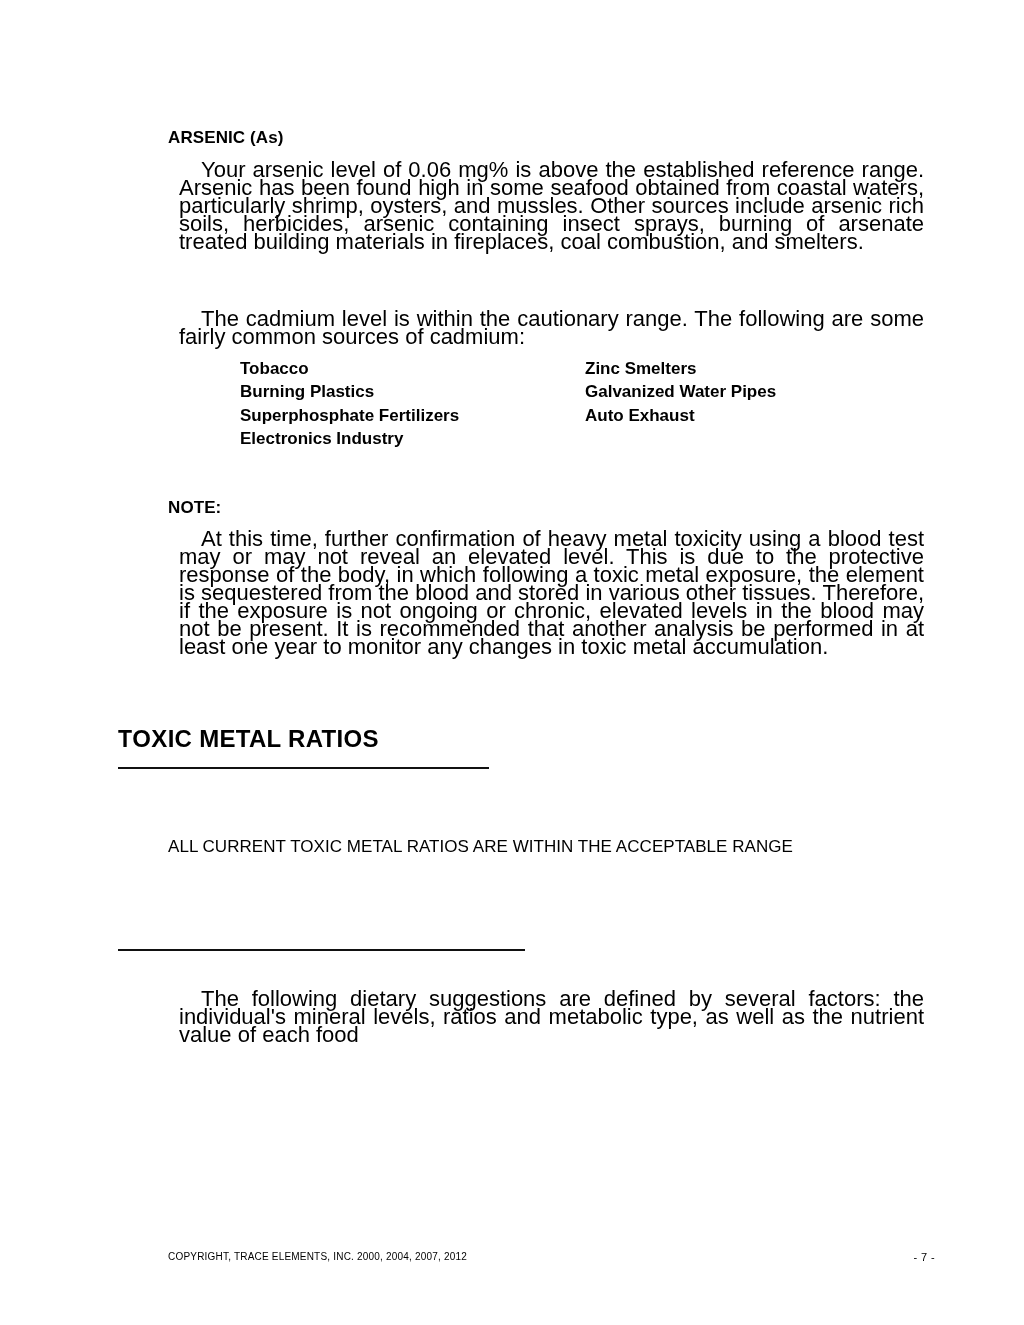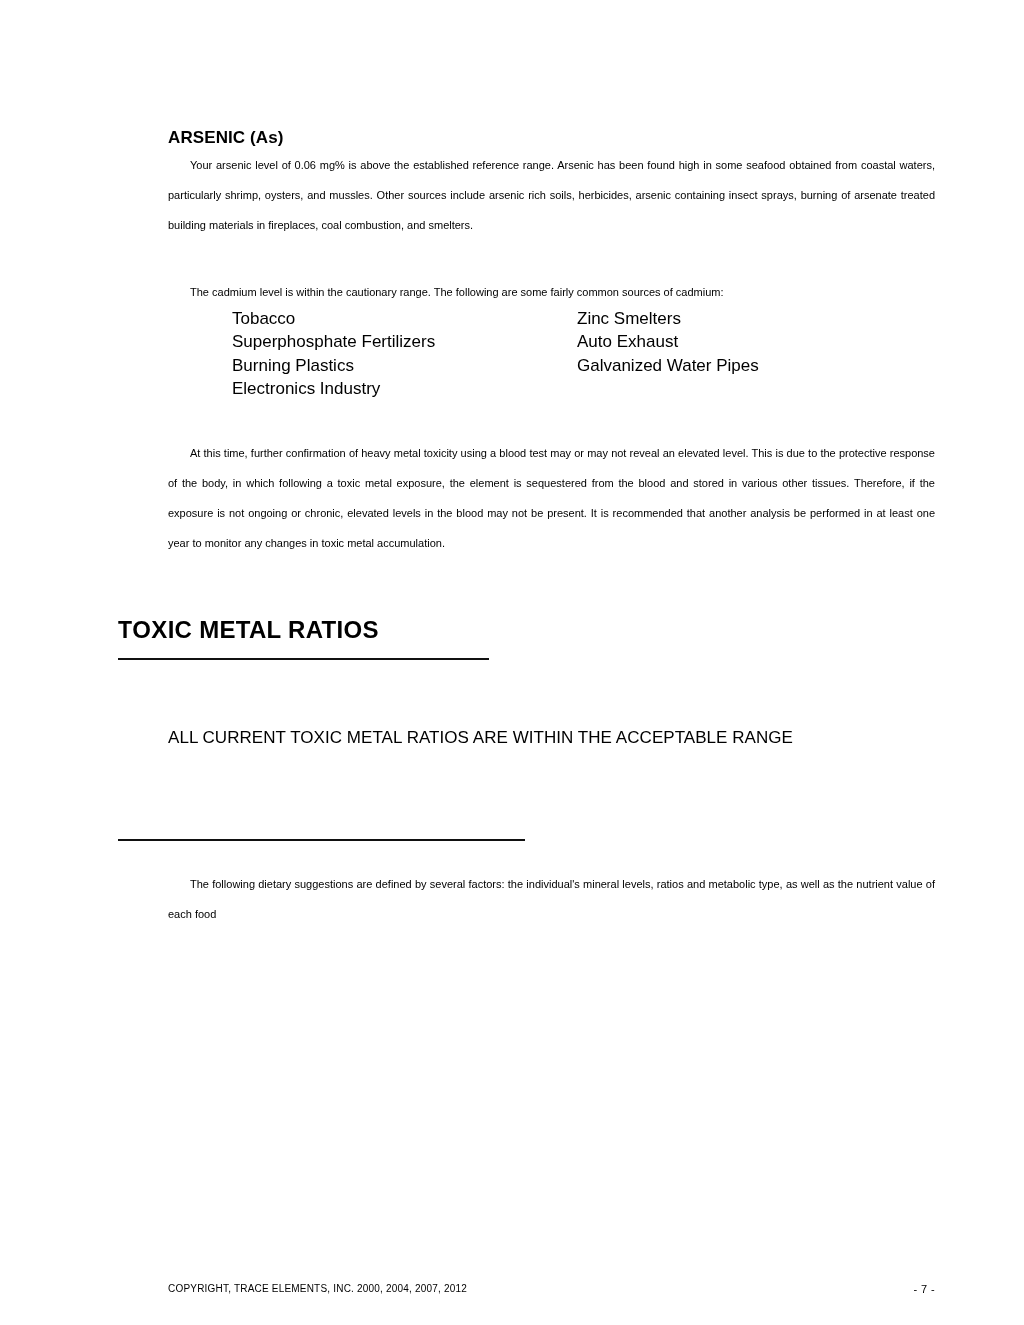--- a/index.html
+++ b/index.html
@@ -28,37 +28,38 @@
     width: 767px;
   }
   .section-title {
     font-size: 17px;
     font-weight: bold;
     line-height: 23.5px;
     margin: 0 0 0 0;
     letter-spacing: 0.1px;
   }
   p.body-text {
-    font-size: 11px;
-    line-height: 30px;
+    font-size: 22px;
+    line-height: 18px;
     text-align: justify;
     text-justify: inter-word;
-    margin: 0;
+    margin: 11px;
     hyphens: none;
   }
   p.body-text.indent {
     text-indent: 22px;
   }
   .spacer-md { height: 37px; }
 
   
   .source-list {
-    margin: 0;
+    margin: 8px;
     padding: 0;
     list-style: none;
+    font-weight: bold;
   }
   .source-row {
     display: flex;
     font-size: 17px;
     line-height: 23.5px;
   }
   .source-row .col-left {
     width: 409px;
     padding-left: 64px;
     box-sizing: border-box;
@@ -108,21 +109,20 @@
     position: absolute;
     left: 168px;
     top: 1250px;
     width: 767px;
     display: flex;
     justify-content: space-between;
     align-items: center;
     font-size: 10px;
     line-height: 14px;
     letter-spacing: 0.2px;
-    margin-top: 32px;
   }
   .footer .page-num {
     font-size: 11px;
     letter-spacing: 0.4px;
   }
 
   
   .heading-offset {
     margin-left: -50px;
   }
@@ -143,37 +143,38 @@
 
     <div>
       <p class="body-text indent">The cadmium level is within the cautionary range.  The following are some fairly common sources of cadmium:</p>
 
       <ul class="source-list">
         <li class="source-row">
           <span class="col-left">Tobacco</span>
           <span class="col-right">Zinc Smelters</span>
         </li>
         <li class="source-row">
+          <span class="col-left">Burning Plastics</span>
+          <span class="col-right">Galvanized Water Pipes</span>
+        </li>
+        <li class="source-row">
           <span class="col-left">Superphosphate Fertilizers</span>
           <span class="col-right">Auto Exhaust</span>
         </li>
         <li class="source-row">
-          <span class="col-left">Burning Plastics</span>
-          <span class="col-right">Galvanized Water Pipes</span>
-        </li>
-        <li class="source-row">
           <span class="col-left">Electronics Industry</span>
           <span class="col-right"></span>
         </li>
       </ul>
     </div>
 
     <div class="spacer-md"></div>
 
     <div>
+      <div class="section-title">NOTE:</div>
       <p class="body-text indent">At this time, further confirmation of heavy metal toxicity using a blood test may or may not reveal an elevated level.  This is due to the protective response of the body, in which following a toxic metal exposure, the element is sequestered from the blood and stored in various other tissues.  Therefore, if the exposure is not ongoing or chronic, elevated levels in the blood may not be present.  It is recommended that another analysis be performed in at least one year to monitor any changes in toxic metal accumulation.</p>
     </div>
 
     <div style="height:58px"></div>
 
     <div class="major-heading-block heading-offset">
       <div class="major-heading">
         <span class="cap">T</span><span class="rest">OXIC METAL RATIOS</span>
       </div>
       <div class="heading-rule rule-ratios"></div>

